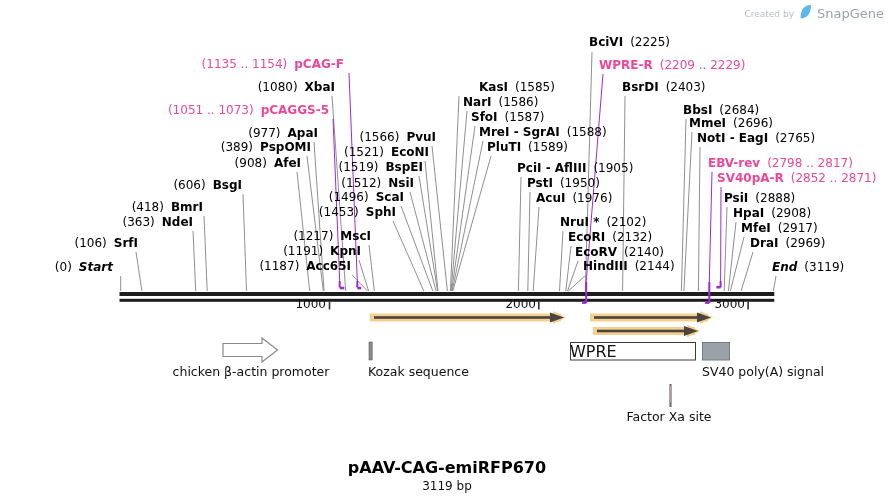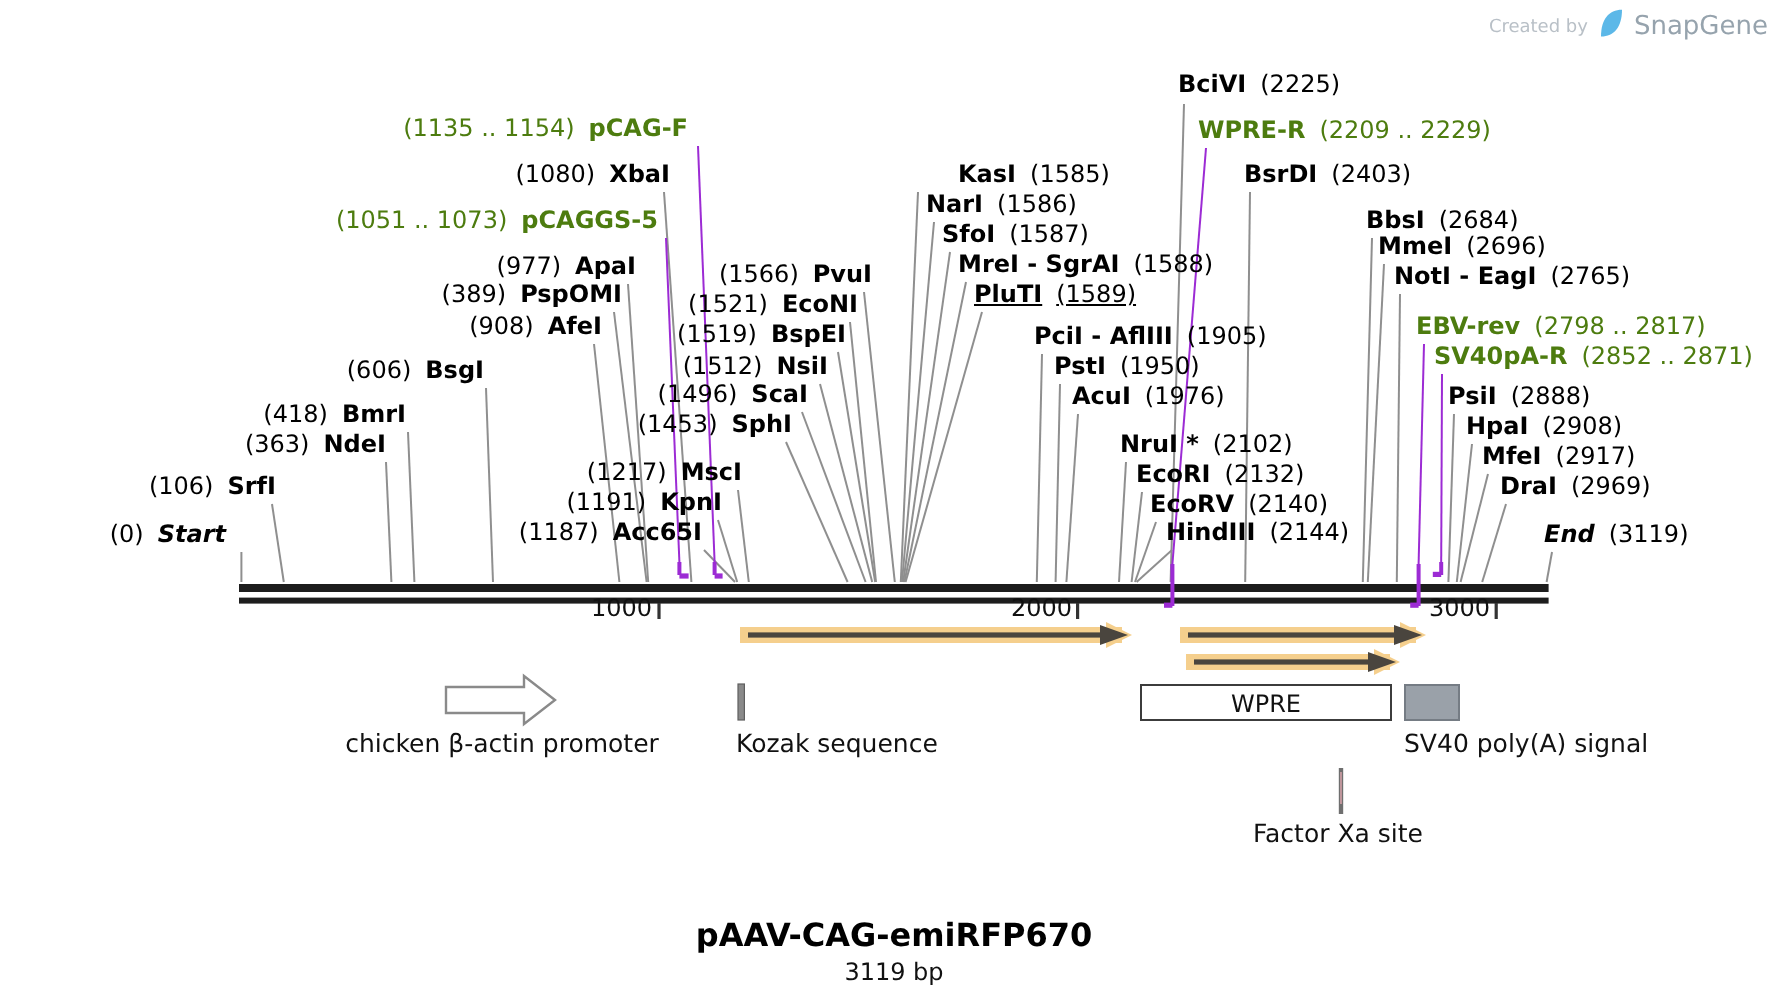--- a/index.html
+++ b/index.html
@@ -2,21 +2,21 @@
 <html><head>
 <meta charset="utf-8">
 <style>
   html,body{margin:0;padding:0;background:#fff;}
   .canvas{position:relative;width:894px;height:501px;background:#ffffff;
           font-family:"DejaVu Sans","Liberation Sans",sans-serif;overflow:hidden;}
   #graphics{position:absolute;left:0;top:0;}
   .lbl{position:absolute;font-size:12px;line-height:13px;white-space:nowrap;color:#000;}
   .lbl .nm{font-weight:bold;}
   .lbl.it .nm{font-style:italic;}
-  .lbl.purple{color:#4d7c0f;}
+  .lbl.purple{color:#ec4899;}
   .lbl .sep{display:inline-block;width:7px;}
   .feat{position:absolute;font-size:12.5px;line-height:14px;color:#111;white-space:nowrap;}
   .ruler-num{position:absolute;font-size:12px;line-height:13px;color:#111;}
   .map-title{position:absolute;left:0;width:894px;top:458px;text-align:center;
              font-size:16px;font-weight:bold;color:#000;}
   .map-bp{position:absolute;left:0;width:894px;top:479px;text-align:center;
           font-size:12px;color:#111;}
   .watermark{position:absolute;top:4px;right:10px;display:flex;align-items:center;gap:5px;}
   .wm-created{font-size:9px;color:#b9c0c7;}
   .wm-brand{font-size:13px;color:#96a3ad;font-weight:500;}
@@ -123,21 +123,21 @@
       <div class="lbl" style="top: 206px; right: 498px; text-align: right;"><span class="ps">(1453)</span><span class="sep"></span><span class="nm">SphI</span></div>
       <div class="lbl" style="top: 191px; right: 490px; text-align: right;"><span class="ps">(1496)</span><span class="sep"></span><span class="nm">ScaI</span></div>
       <div class="lbl" style="top: 177px; right: 480px; text-align: right;"><span class="ps">(1512)</span><span class="sep"></span><span class="nm">NsiI</span></div>
       <div class="lbl" style="top: 161px; right: 471px; text-align: right;"><span class="ps">(1519)</span><span class="sep"></span><span class="nm">BspEI</span></div>
       <div class="lbl" style="top: 146px; right: 465px; text-align: right;"><span class="ps">(1521)</span><span class="sep"></span><span class="nm">EcoNI</span></div>
       <div class="lbl" style="top: 131px; right: 458px; "><span class="ps">(1566)</span><span class="sep"></span><span class="nm">PvuI</span></div>
       <div class="lbl" style="top: 81px; left: 455px; margin-left: 24px;"><span class="nm">KasI</span><span class="sep"></span><span class="ps">(1585)</span></div>
       <div class="lbl" style="top: 96px; left: 463px;"><span class="nm">NarI</span><span class="sep"></span><span class="ps">(1586)</span></div>
       <div class="lbl" style="top: 111px; left: 471px;"><span class="nm">SfoI</span><span class="sep"></span><span class="ps">(1587)</span></div>
       <div class="lbl" style="top: 126px; left: 479px;"><span class="nm">MreI - SgrAI</span><span class="sep"></span><span class="ps">(1588)</span></div>
-      <div class="lbl" style="top: 141px; left: 487px; text-decoration: underline;"><span class="nm">PluTI</span><span class="sep"></span><span class="ps">(1589)</span></div>
+      <div class="lbl" style="top: 141px; left: 487px;"><span class="nm">PluTI</span><span class="sep"></span><span class="ps">(1589)</span></div>
       <div class="lbl" style="top: 162px; left: 517px;"><span class="nm">PciI - AflIII</span><span class="sep"></span><span class="ps">(1905)</span></div>
       <div class="lbl" style="top: 177px; left: 527px;"><span class="nm">PstI</span><span class="sep"></span><span class="ps">(1950)</span></div>
       <div class="lbl" style="top: 192px; left: 536px;"><span class="nm">AcuI</span><span class="sep"></span><span class="ps">(1976)</span></div>
       <div class="lbl" style="top: 216px; left: 560px;"><span class="nm">NruI *</span><span class="sep"></span><span class="ps">(2102)</span></div>
       <div class="lbl" style="top: 231px; left: 568px;"><span class="nm">EcoRI</span><span class="sep"></span><span class="ps">(2132)</span></div>
       <div class="lbl" style="top: 246px; left: 575px;"><span class="nm">EcoRV</span><span class="sep"></span><span class="ps">(2140)</span></div>
       <div class="lbl" style="top: 260px; left: 583px;"><span class="nm">HindIII</span><span class="sep"></span><span class="ps">(2144)</span></div>
       <div class="lbl" style="top: 36px; left: 589px;"><span class="nm">BciVI</span><span class="sep"></span><span class="ps">(2225)</span></div>
       <div class="lbl" style="top: 81px; left: 622px;"><span class="nm">BsrDI</span><span class="sep"></span><span class="ps">(2403)</span></div>
       <div class="lbl" style="top: 104px; left: 683px;"><span class="nm">BbsI</span><span class="sep"></span><span class="ps">(2684)</span></div>
@@ -154,21 +154,21 @@
       <div class="lbl purple" style="top: 157px; left: 708px;"><span class="nm">EBV-rev</span><span class="sep"></span><span class="ps">(2798 .. 2817)</span></div>
       <div class="lbl purple" style="top: 172px; left: 717px;"><span class="nm">SV40pA-R</span><span class="sep"></span><span class="ps">(2852 .. 2871)</span></div>
     </div>
 
   <div class="ruler-num" style="right:568px;top:298px">1000</div>
   <div class="ruler-num" style="right:358px;top:298px">2000</div>
   <div class="ruler-num" style="right:149px;top:298px">3000</div>
 
   <div class="feat" style="left:164px;top:365px;width:174px;text-align:center">chicken β-actin promoter</div>
   <div class="feat" style="left:368px;top:365px">Kozak sequence</div>
-  <div class="feat" style="left:570px;top:345px;width:126px;text-align:center;font-size:12px">WPRE</div>
+  <div class="feat" style="left:570px;top:345px;width:126px;text-align:left;font-size:16px">WPRE</div>
   <div class="feat" style="left:702px;top:365px">SV40 poly(A) signal</div>
   <div class="feat" style="left:594px;top:410px;width:150px;text-align:center">Factor Xa site</div>
 
   <div class="map-title">pAAV-CAG-emiRFP670</div>
   <div class="map-bp">3119 bp</div>
 
   <div class="watermark">
     <span class="wm-created">Created by</span>
     <span>
       <svg width="13" height="15" viewBox="0 0 13 15">

